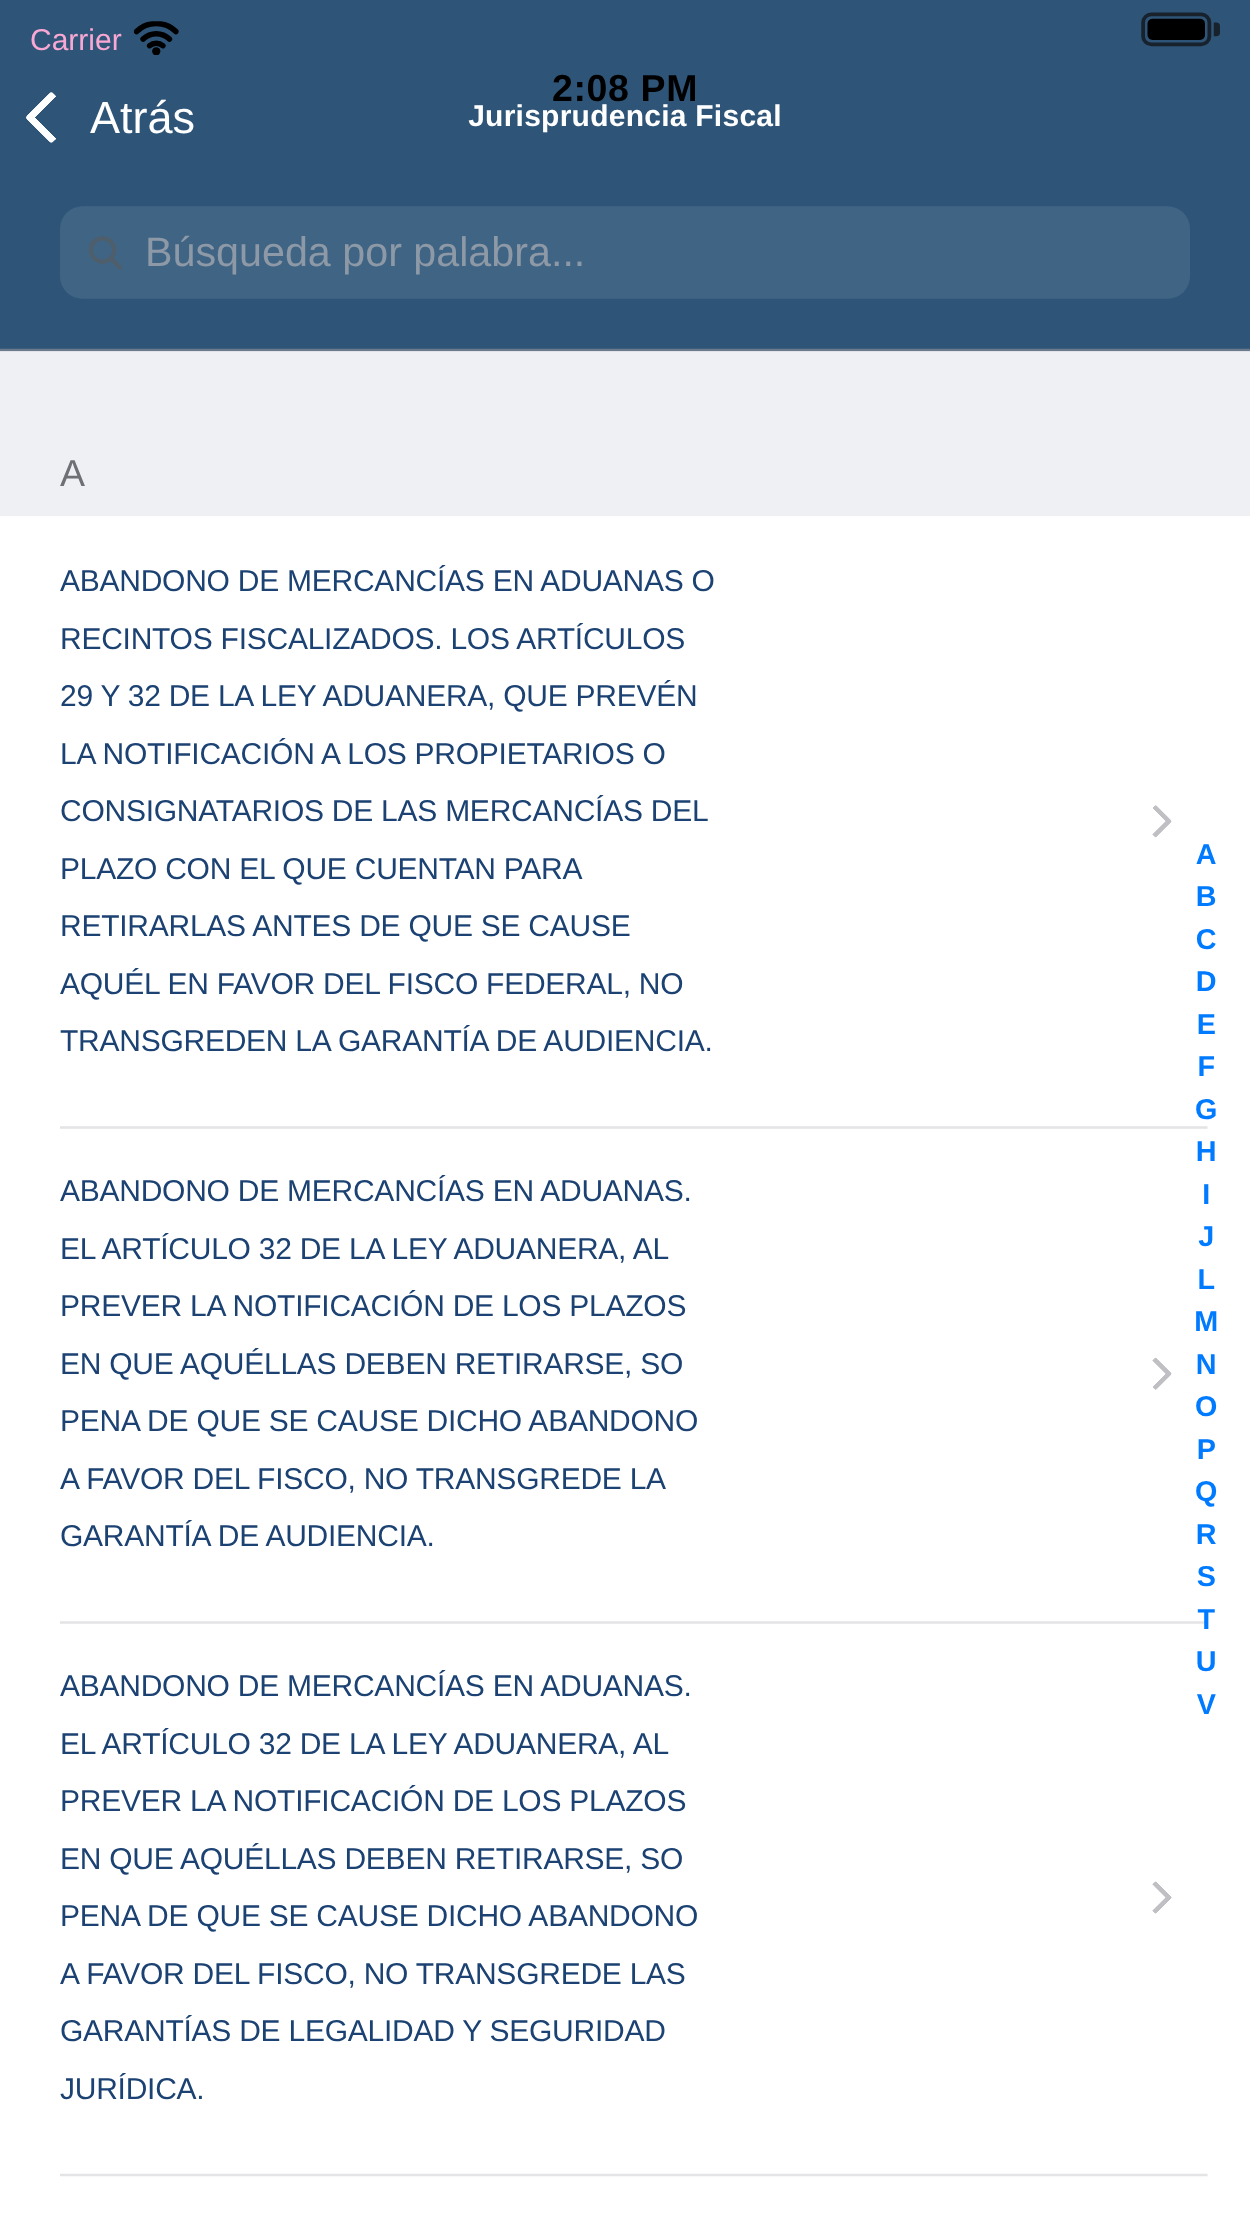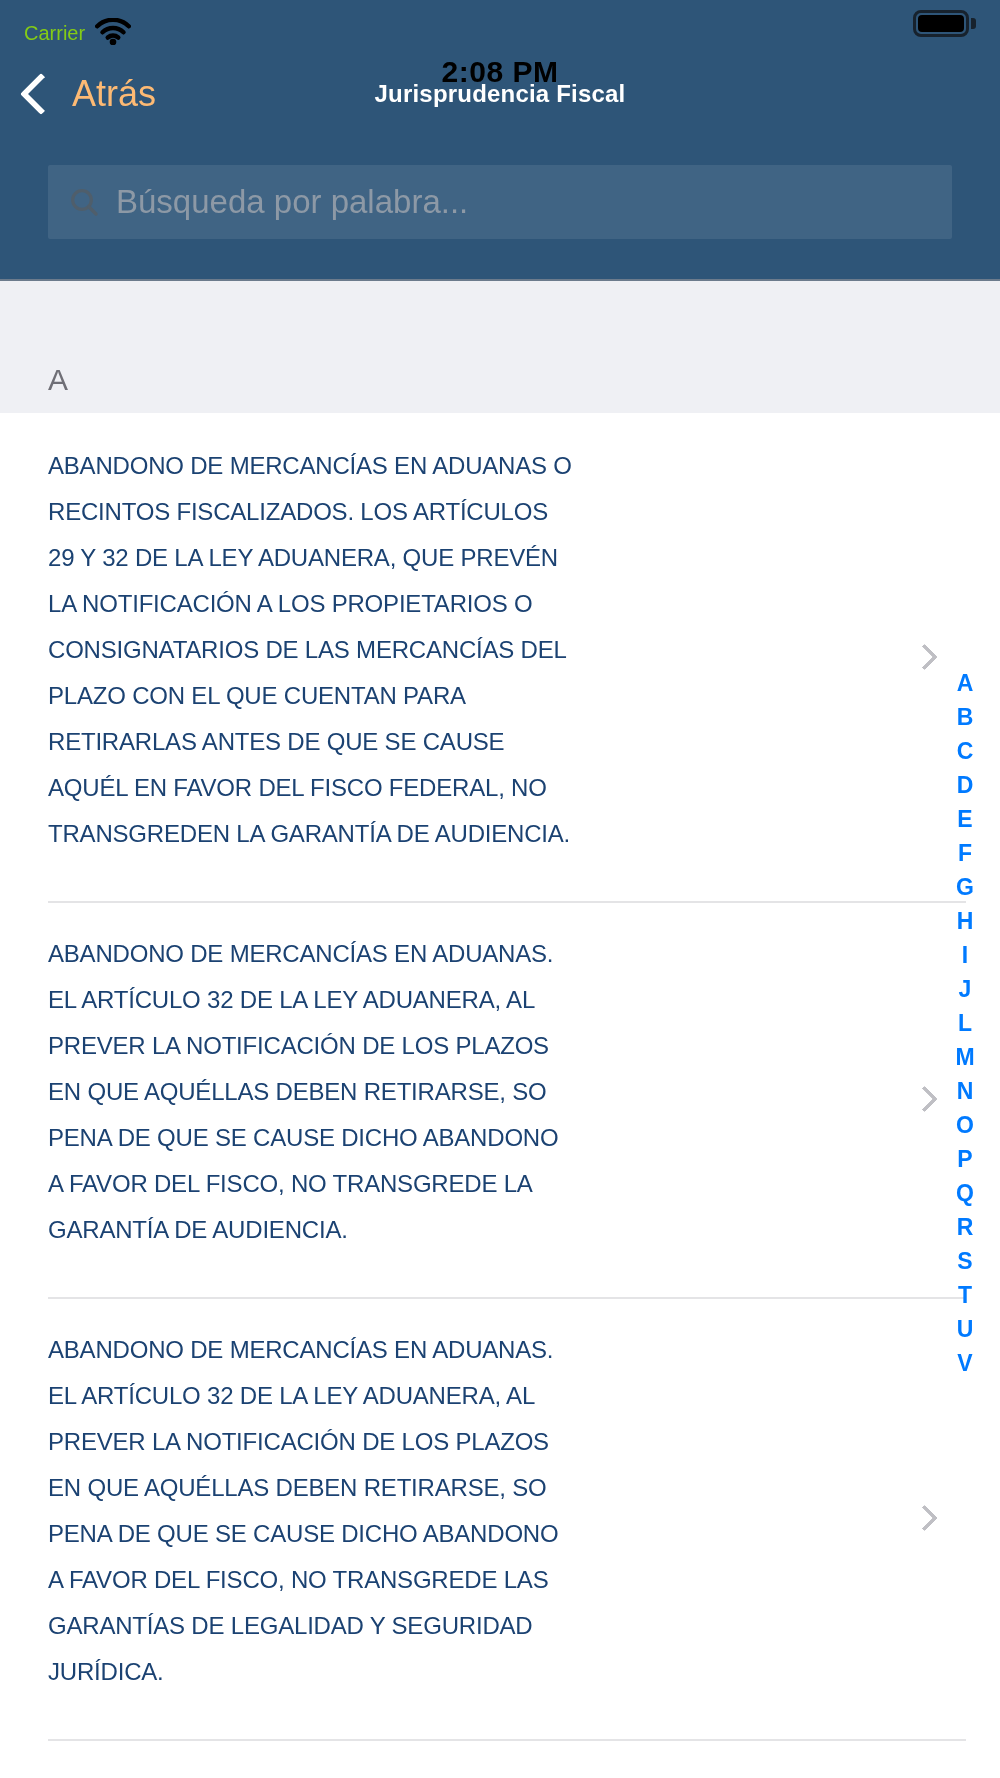--- a/index.html
+++ b/index.html
@@ -13,53 +13,53 @@
   .header{
     position:absolute;top:0;left:0;width:1000px;height:281px;
     background:#2e5578;
     border-bottom:2px solid #6c7b8c;
     box-sizing:border-box;
   }
   .status-bar{
     position:relative;height:54px;display:flex;align-items:center;
     padding:6px 24px 0 24px;color:#000;
   }
-  .carrier{font-size:20px;color:#84cc16;}
+  .carrier{font-size:24px;color:#f9a8d4;}
   .wifi{margin-left:10px;display:inline-block;}
   .status-time{
     position:absolute;left:50%;top:12px;transform:translateX(-50%);
     font-size:30px;font-weight:700;color:#000;letter-spacing:.5px;margin-top:43px;
   }
   .battery{position:absolute;right:24px;top:10px;display:flex;align-items:center;}
   .battery-body{
     width:56px;height:27px;border:3px solid #17222d;border-radius:8px;
     display:flex;align-items:center;justify-content:center;box-sizing:border-box;
     padding:2px;
   }
   .battery-fill{width:100%;height:100%;background:#000;border-radius:4px;}
   .battery-nub{width:5px;height:11px;background:#17222d;border-radius:0 3px 3px 0;margin-left:2px;}
   
   .nav-bar{position:relative;height:68px;display:flex;align-items:center;}
   .back-button{
     display:flex;align-items:center;gap:16px;margin-left:26px;
-    color:#fdba74;font-size:36px;cursor:pointer;
+    color:#ffffff;font-size:36px;cursor:pointer;
   }
   .back-chev{
     width:24px;height:24px;border-left:6px solid #fff;border-bottom:6px solid #fff;
     transform:rotate(45deg);border-radius:3px;display:inline-block;
   }
   .nav-title{
     position:absolute;left:50%;transform:translateX(-50%);
     color:#fff;font-size:24px;font-weight:700;white-space:nowrap;letter-spacing:.2px;
   }
   
   .search-field{
     position:absolute;left:48px;right:48px;top:165px;height:74px;
     background:rgba(255,255,255,0.09);
-    border-radius:2px;display:flex;align-items:center;padding:0 20px;box-sizing:border-box;
+    border-radius:18px;display:flex;align-items:center;padding:0 20px;box-sizing:border-box;
   }
   .search-icon{flex:0 0 auto;margin-right:14px;display:flex;align-items:center;}
   .search-input{
     flex:1;background:transparent;border:none;outline:none;
     font-family:"Liberation Sans", sans-serif;
     font-size:33px;color:#dfe6ec;
   }
   .search-input::placeholder{color:#8d99a6;opacity:1;}
   
   .section-band{

